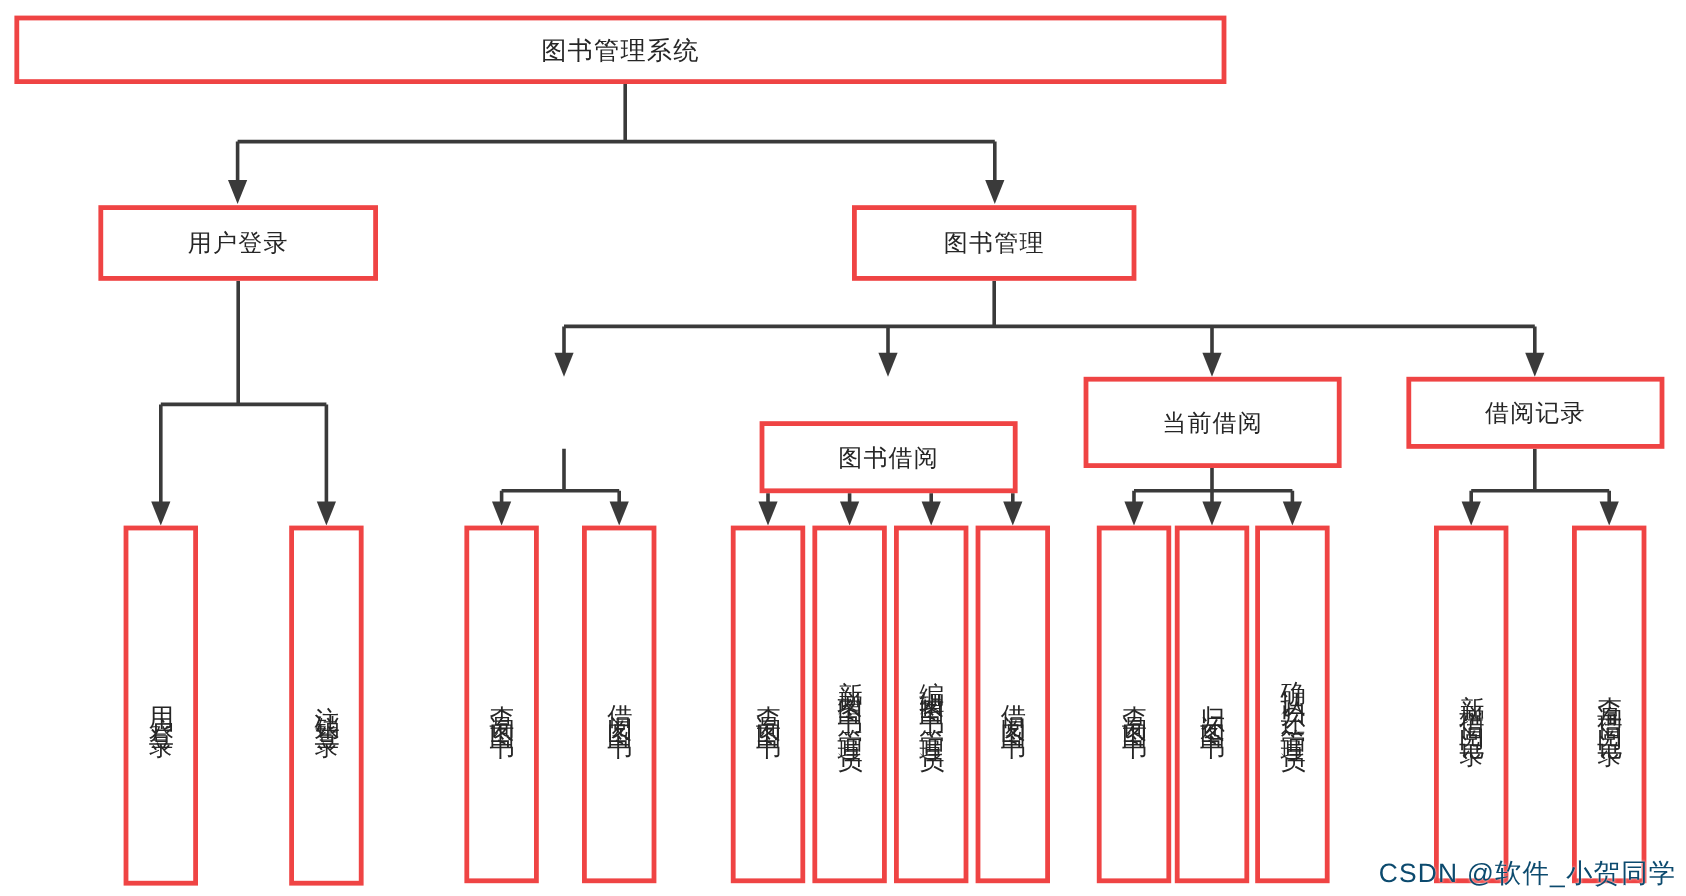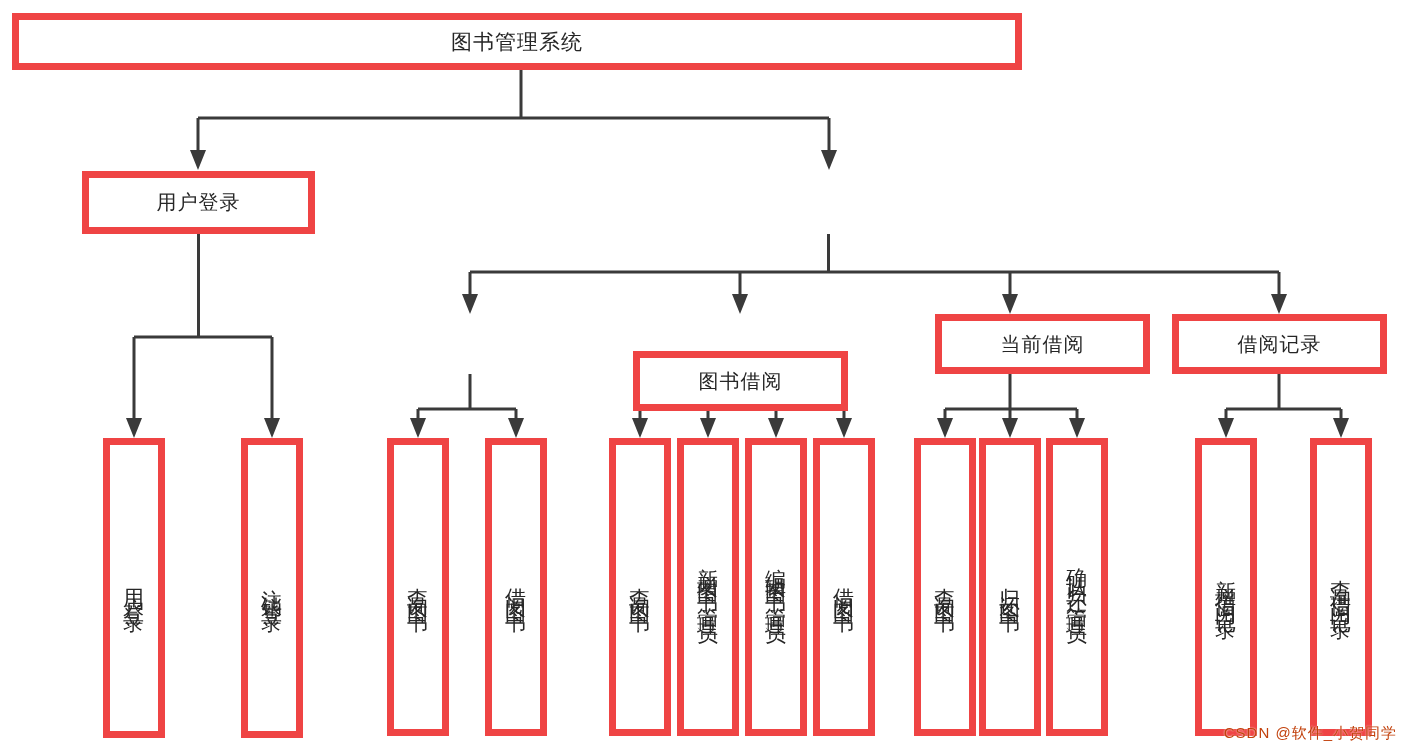--- a/index.html
+++ b/index.html
@@ -13,42 +13,42 @@
   }
   .connectors {
     position: absolute;
     left: 0; top: 0;
     pointer-events: none;
   }
   .node {
     position: absolute;
     box-sizing: border-box;
     background: #ffffff;
-    border: 7px solid #ef4444;
+    border: 4px solid #ef4444;
     color: #262626;
     display: flex;
     align-items: center;
     justify-content: center;
   }
   .h-node { font-size: 20px; letter-spacing: 1px; }
   .root-node { font-size: 21px; }
   .v-node span {
     writing-mode: vertical-rl;
     text-orientation: upright;
     font-size: 21px;
     letter-spacing: 8px;
     line-height: 1;
     white-space: nowrap;
   }
   .watermark {
     position: absolute;
     right: 8px;
     bottom: 4px;
-    font-size: 15px;
-    color: #c2410c;
+    font-size: 22px;
+    color: #0c4a6e;
     text-shadow: 0 0 2px #ffffff;
     letter-spacing: 1px;
   }
 </style>
 </head>
 <body>
 
 <div class="stage">
 
   <svg class="connectors" width="1405" height="747" viewBox="0 0 1405 747" xmlns="http://www.w3.org/2000/svg">
@@ -91,25 +91,28 @@
     </g>
   </svg>
 
   <div class="node h-node root-node" style="left:12px; top:13px; width:1010px; height:57px;">
     <span>图书管理系统</span>
   </div>
 
   <div class="node h-node" style="left:82px; top:171px; width:233px; height:63px;">
     <span>用户登录</span>
   </div>
+  <div class="node h-node" style="left:710px; top:171px; width:237px; height:63px;">
+    <span>图书管理</span>
+  </div>
 
   <div class="node h-node" style="left:633px; top:314px; width:215px; height:60px;margin-top:37px;">
     <span>图书借阅</span>
   </div>
-  <div class="node h-node" style="left:935px; top:314px; width:215px; height:60px;">
+  <div class="node h-node" style="left:903px; top:314px; width:215px; height:76px;">
     <span>当前借阅</span>
   </div>
   <div class="node h-node" style="left:1172px; top:314px; width:215px; height:60px;">
     <span>借阅记录</span>
   </div>
 
   <div class="node v-node" style="left:103px; top:438px; width:62px; height:300px;">
     <span>用户登录</span>
   </div>
   <div class="node v-node" style="left:241px; top:438px; width:62px; height:300px;">

